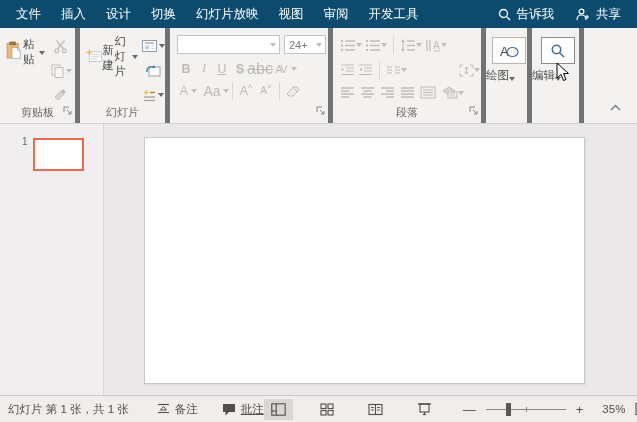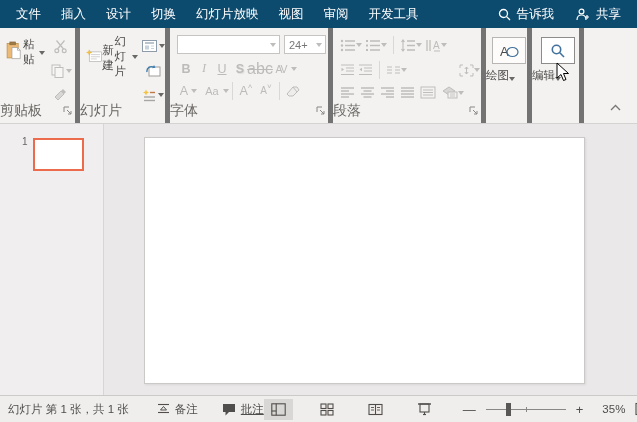--- a/index.html
+++ b/index.html
@@ -15,22 +15,22 @@
     background:#0c4a6e; display:flex; align-items:stretch; padding-left:6px; }
   .mtab { display:flex; align-items:center; padding:0 10px; font-size:12.5px;
     color:#fff; white-space:nowrap; cursor:default; }
   .mtab.selected { background:#F4F2F0; color:#B7472A; margin-top:2px; }
   .menu-right { margin-left:auto; display:flex; align-items:center; gap:22px; padding-right:16px; }
   .menu-right .mitem { display:flex; align-items:center; gap:6px; color:#fff; font-size:12.5px; }
   
   .ribbon { position:absolute; left:0; top:28px; width:637px; height:96px;
     background:#F4F2F0; border-bottom:1px solid #D5D3D1; display:flex; }
   .rgroup { position:relative; height:100%; border-right:5px solid #737373; flex:none; }
-  .glabel { position:absolute; bottom:3px; left:0; width:100%; text-align:left;
-    font-size:14px; color:#696764; }
+  .glabel { position:absolute; bottom:3px; left:0; width:100%; text-align:center;
+    font-size:11px; color:#696764; }
   .launcher { position:absolute; right:3px; bottom:4px; }
   .dd { width:0; height:0; border-left:3px solid transparent; border-right:3px solid transparent;
     border-top:4px solid #6A6866; display:inline-block; }
   .dd.dis { border-top-color:#BFBDBB; }
   .bigbtn { position:absolute; display:flex; align-items:center;
     font-size:11.5px; color:#4B4A48; cursor:default; }
   .mini { position:absolute; display:flex; align-items:center; justify-content:center; gap:2px; }
   .sep-v { width:1px; height:18px; background:#DAD8D6; margin:0 3px; }
   
   .combo { position:absolute; height:19px; background:#fff; border:1px solid #C6C4C2;
@@ -196,40 +196,39 @@
       <div class="fbtn" style="font-style:italic; font-family:'Liberation Serif',serif;">I</div>
       <div class="fbtn" style="text-decoration:underline;">U</div>
       <div class="fbtn" style="font-weight:bold; text-shadow:1px 1px 1px #DDD;">S</div>
       <div class="fbtn" style="font-size:16px; text-decoration:line-through; width:22px;">abc</div>
       <div class="fbtn" style="font-size:10.5px; letter-spacing:-1px; width:20px;">AV</div>
       <span class="dd dis"></span>
     </div>
     <div class="frow" style="left:7px; top:53px;">
       <div class="fbtn" style="width:14px;">A</div>
       <span class="dd dis"></span>
-      <div class="fbtn" style="width:22px; font-size:11px; margin-left:4px;">Aa</div>
+      <div class="fbtn" style="width:22px; font-size:14px; margin-left:4px;">Aa</div>
       <span class="dd dis"></span>
       <div class="sep-v"></div>
       <div class="fbtn" style="width:20px;">
         <span>A</span>
           <span style="font-size:8px; margin-top:-8px;">˄</span>
       </div>
       <div class="fbtn" style="width:20px;">
         <span style="font-size:10px;">A</span>
           <span style="font-size:8px; margin-top:-8px;">˅</span>
       </div>
       <div class="sep-v"></div>
       <div class="fbtn" style="width:20px;">
         <svg width="14" height="12" viewBox="0 0 14 12">
           <path d="M1 9 L7 2 h4 l2 3 -6 6 h-4 z" fill="#EFEDEB" stroke="#BFBDBB" stroke-width="1"></path>
           <path d="M7 2 l4 5" stroke="#BFBDBB" stroke-width="1"></path>
         </svg>
       </div>
     </div>
-    <div class="glabel">字体</div>
     <div class="launcher">
       <svg width="9" height="9" viewBox="0 0 9 9">
         <path d="M1 1 h5 M1 1 v5" stroke="#8A8886" stroke-width="1" fill="none"></path>
         <path d="M4 4 l4 4 M8 5 v3 h-3" stroke="#8A8886" stroke-width="1" fill="none"></path>
       </svg>
     </div>
   </div>
 
   <div class="rgroup" style="width:153px">
     <div class="frow" style="left:7px; top:8px; gap:3px;">

